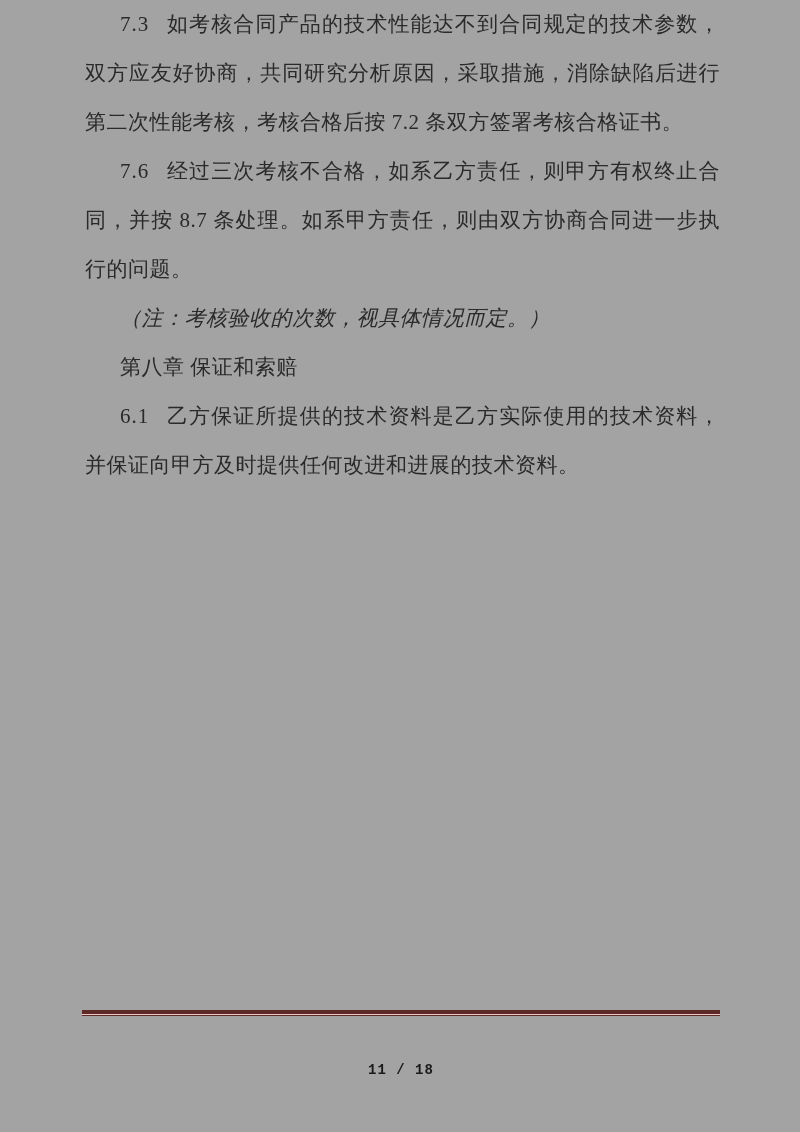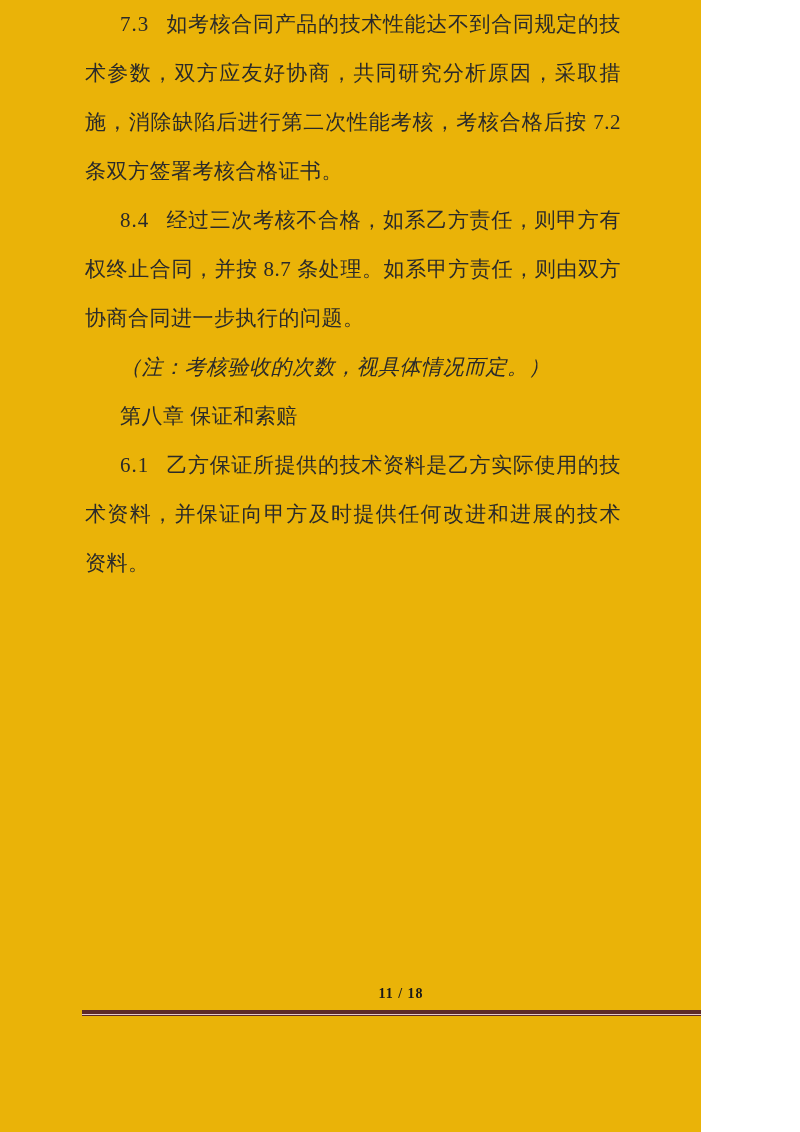--- a/index.html
+++ b/index.html
@@ -2,23 +2,23 @@
 <html><head>
 <meta charset="utf-8">
 <style>
   html, body {
     margin: 0;
     padding: 0;
     background: #ffffff;
   }
   .page {
     position: relative;
-    width: 701px;
+    width: 800px;
     height: 1132px;
-    background: #eab308;
+    background: #a3a3a3;
     overflow: hidden;
     font-family: "Liberation Serif", "DejaVu Serif", serif;
     color: #2a2a2a;
   }
   .content {
     margin-left: 85px;
     margin-right: 80px; 
   }
   p.clause, p.note, h2.chapter {
     margin: 0;
@@ -49,41 +49,41 @@
     top: 1010px;
     width: 638px;
     height: 1px;
     background: #e8caca;          
     border-top: 4px solid #5e2a28;   
     border-bottom: 1px solid #5e2a28;
   }
   .page-number {
     position: absolute;
     left: 82px;
-    top: 986px;
+    top: 1062px;
     width: 638px;
     text-align: center;
-    font-family: Liberation Serif, serif;
+    font-family: Liberation Mono, monospace;
     font-size: 14px;
     font-weight: bold;
     color: #1a1a1a;
     letter-spacing: 1px;
   }
 </style>
 </head>
 <body>
 
 <div class="page">
   <div class="content">
 
     <p class="clause m-p73"><span class="num">7.3</span><span>如考核合同产品的技术性能达不到合同规定的技术参数，双方应友好协商，共同研究分析原因，采取措施，消除缺陷后进行第二次性能考核，考核合格后按 7.2 条双方签署考核合格证书。</span></p>
 
 
 
-    <p class="clause m-p76"><span class="num">8.4</span><span>经过三次考核不合格，如系乙方责任，则甲方有权终止合同，并按 8.7 条处理。如系甲方责任，则由双方协商合同进一步执行的问题。</span></p>
+    <p class="clause m-p76"><span class="num">7.6</span><span>经过三次考核不合格，如系乙方责任，则甲方有权终止合同，并按 8.7 条处理。如系甲方责任，则由双方协商合同进一步执行的问题。</span></p>
 
     <p class="note m-note">（注：考核验收的次数，视具体情况而定。）</p>
 
     <h2 class="chapter m-chap">第八章 保证和索赔</h2>
 
     <p class="clause m-p81"><span class="num">6.1</span><span>乙方保证所提供的技术资料是乙方实际使用的技术资料，并保证向甲方及时提供任何改进和进展的技术资料。</span></p>
 
   </div>
 
   <div class="footer-rule"></div>

